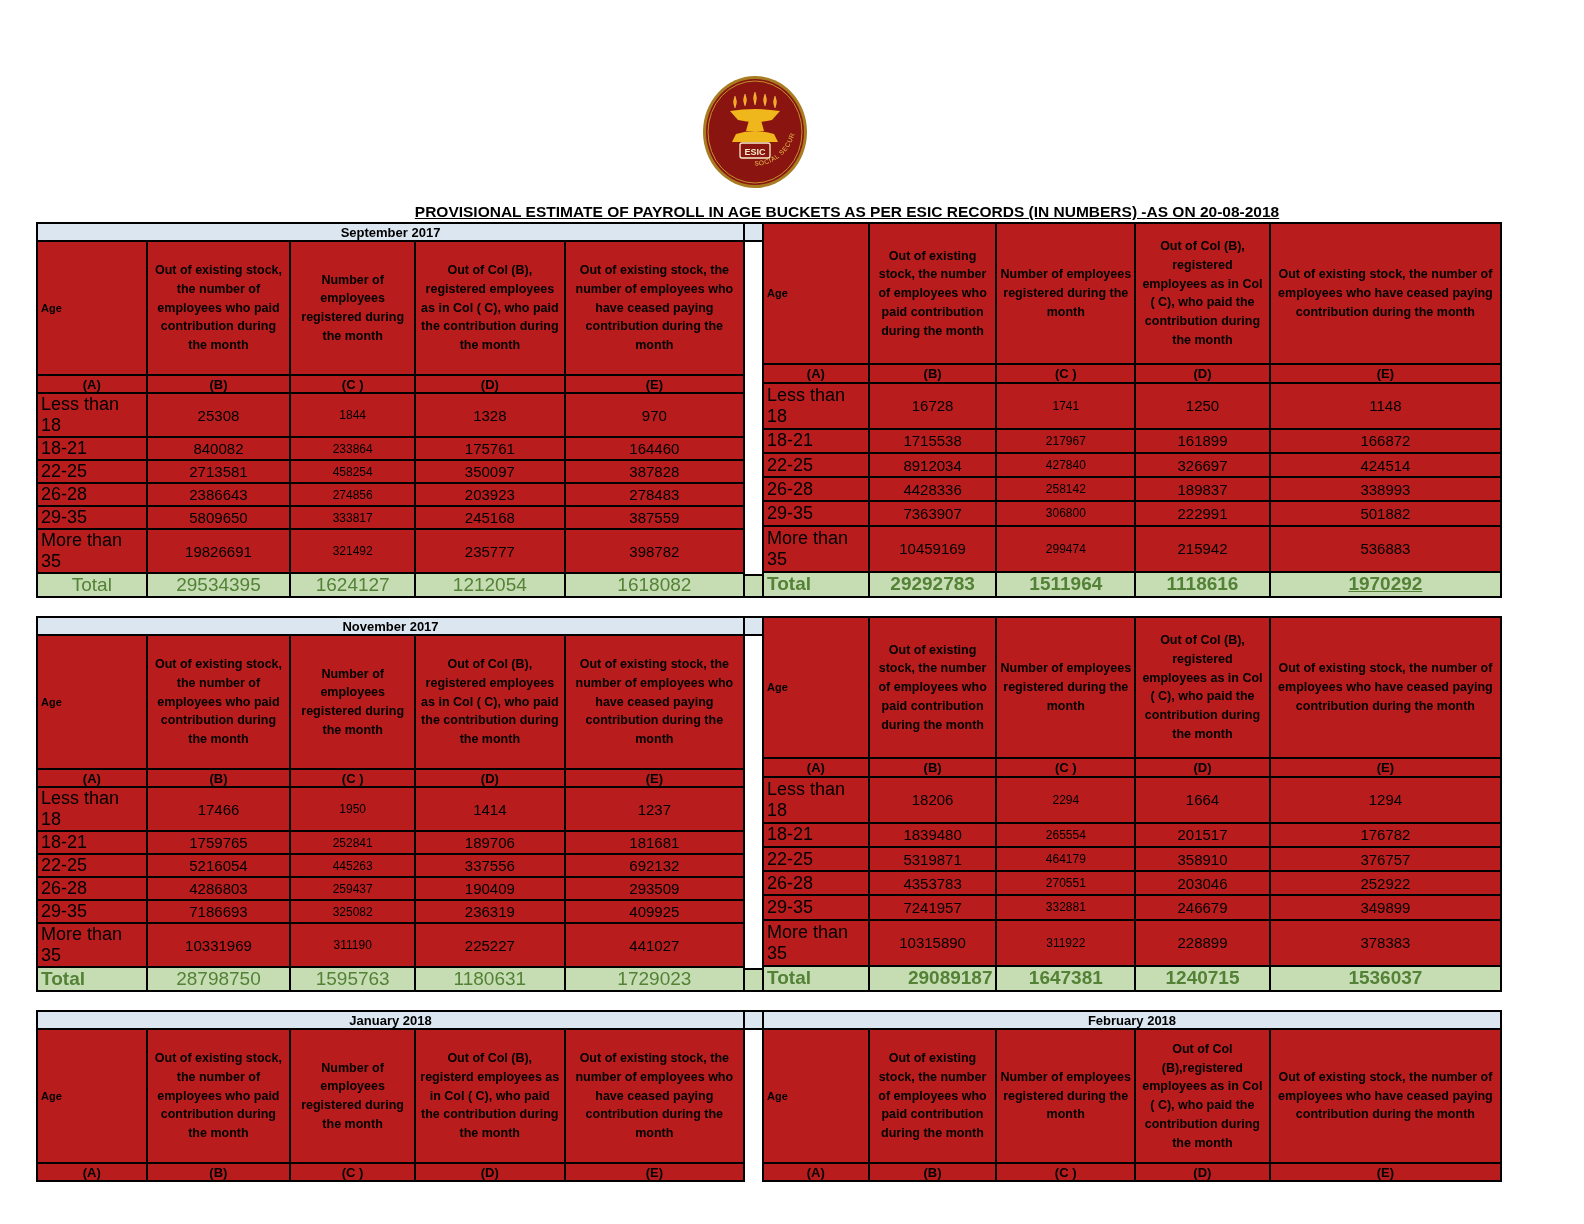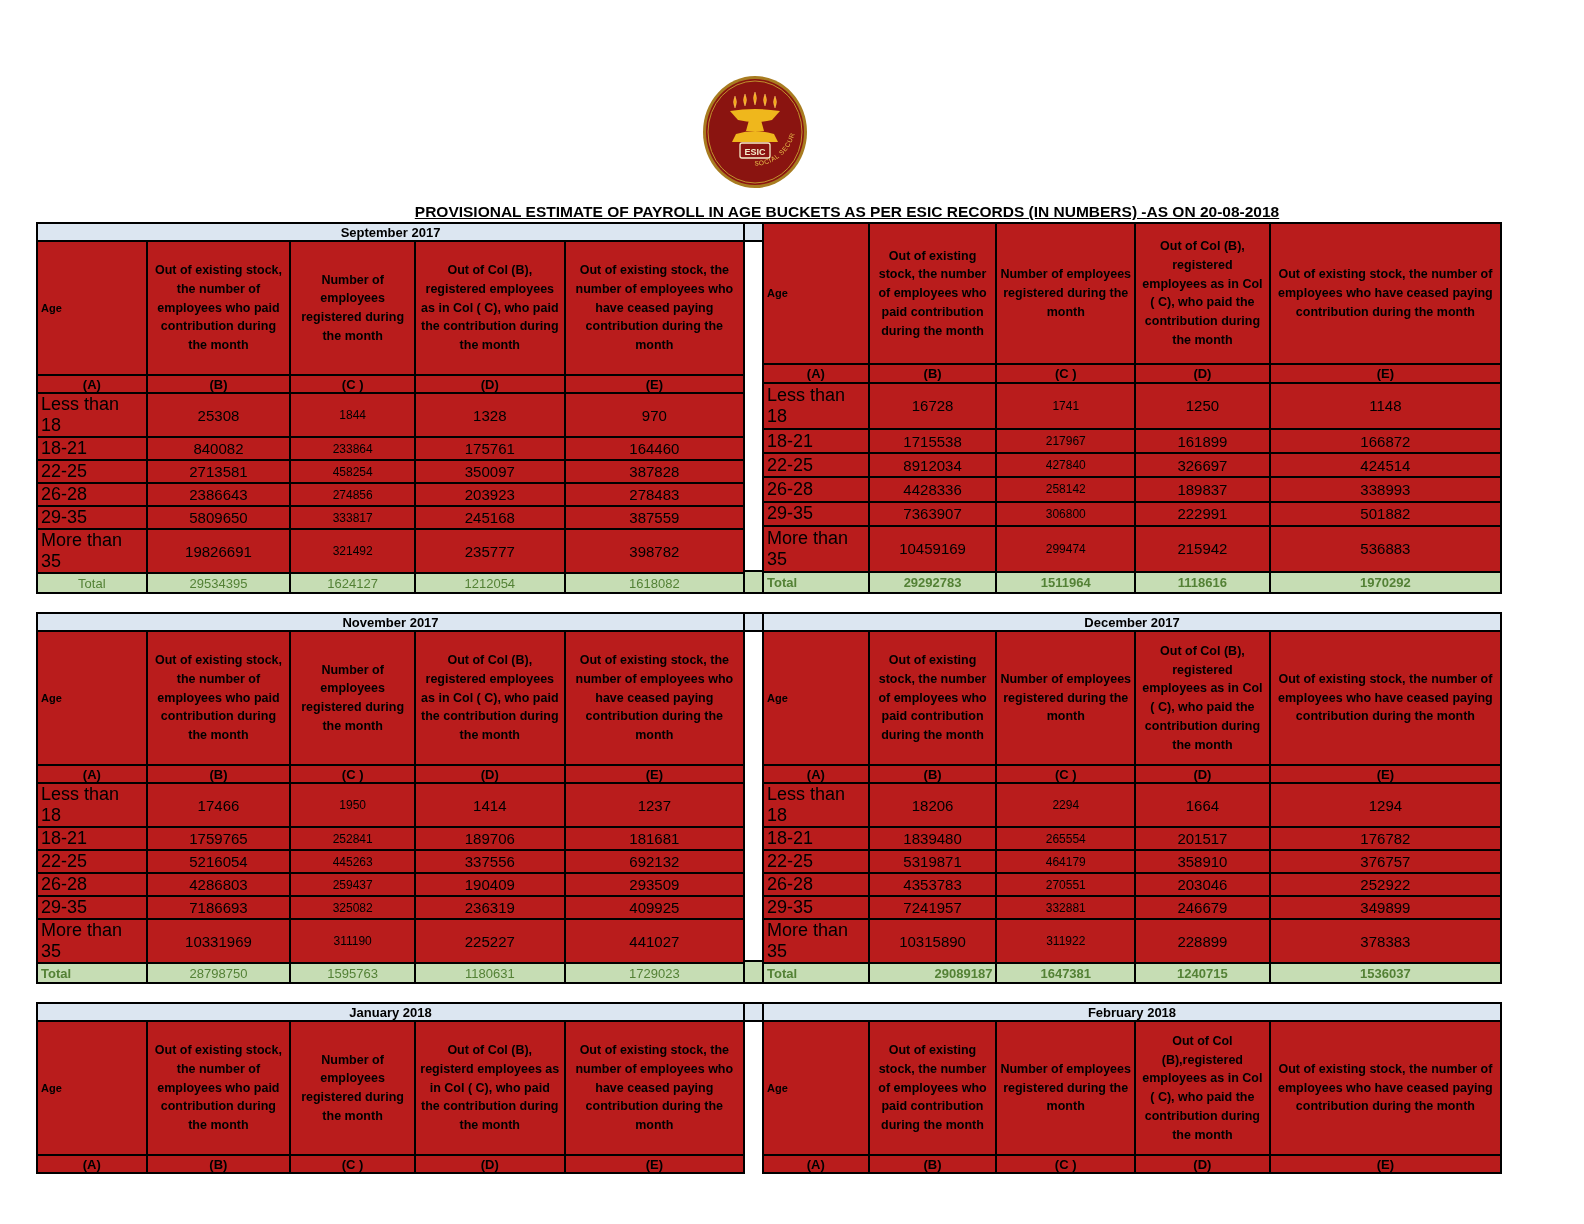--- a/index.html
+++ b/index.html
@@ -18,21 +18,21 @@
   table.tbl{border-collapse:collapse;table-layout:fixed;background:#b91c1c;}
   table.tbl td{border:2px solid #000;padding:0 3px;overflow:hidden;vertical-align:middle;}
   td.month-title{background:#dce6f1;font-weight:bold;font-size:13px;text-align:center;height:16px;padding:0;}
   tr.header-row td{height:132px;font-weight:bold;font-size:12.5px;line-height:1.5;text-align:center;}
   tr.header-row td.age-hd{text-align:left;font-size:11px;}
   tr.letter-row td{height:16px;font-weight:bold;font-size:13px;text-align:center;padding:0;}
   tr.data-row td{height:20px;}
   td.age-cell{font-size:18px;text-align:left;margin-left:28px;}
   td.num{font-size:15px;text-align:center;}
   td.num.num-small{font-size:12px;}
-  tr.total-row td{height:18px;background:#c6ddb4;color:#538135;font-size:13px;text-align:center;}
+  tr.total-row td{height:18px;background:#c6ddb4;color:#538135;font-size:19px;text-align:center;}
   .spacer{width:17px;display:flex;flex-direction:column;background:#fff;}
   .sp-blue{height:20px;background:#dce6f1;border-top:2px solid #000;border-bottom:2px solid #000;box-sizing:border-box;}
   .sp-mid{flex:1;}
   .sp-green{height:24px;background:#c6ddb4;border-top:2px solid #000;border-bottom:2px solid #000;box-sizing:border-box;}
 </style>
 </head>
 <body>
 
 <div class="page">
 
@@ -217,21 +217,21 @@
               <td class="num">10459169</td>
               <td class="num num-small">299474</td>
               <td class="num">215942</td>
               <td class="num">536883</td>
             </tr>
             <tr class="total-row">
               <td class="tot-label" style="text-align: left; font-weight: bold;">Total</td>
               <td class="tot-val" style="font-weight: bold;">29292783</td>
               <td class="tot-val" style="font-weight: bold;">1511964</td>
               <td class="tot-val" style="font-weight: bold;">1118616</td>
-              <td class="tot-val" style="font-weight: bold;">1970292</td>
+              <td class="tot-val" style="font-weight: bold; text-decoration: underline;">1970292</td>
             </tr>
           </tbody>
         </table>
       </div>
       <div class="pair-row">
         <table class="tbl">
           <colgroup>
             <col style="width: 110px;">
             <col style="width: 144px;">
             <col style="width: 125px;">
@@ -314,23 +314,20 @@
         </div>
         <table class="tbl">
           <colgroup>
             <col style="width: 106px;">
             <col style="width: 128px;">
             <col style="width: 139px;">
             <col style="width: 135px;">
             <col style="width: 232px;">
           </colgroup>
           <tbody>
-            <tr class="title-row">
-              <td class="month-title" colspan="5">December 2017</td>
-            </tr>
             <tr class="header-row">
               <td class="age-hd">Age</td>
               <td class="col-hd">Out of existing stock, the number of employees who paid contribution during the month</td>
               <td class="col-hd">Number of employees registered during the month</td>
               <td class="col-hd">Out of Col (B), registered employees as in Col ( C), who paid the contribution during the month</td>
               <td class="col-hd">Out of existing stock, the number of employees who have ceased paying contribution during the month</td>
             </tr>
             <tr class="letter-row">
               <td class="letter">(A)</td>
               <td class="letter">(B)</td>

